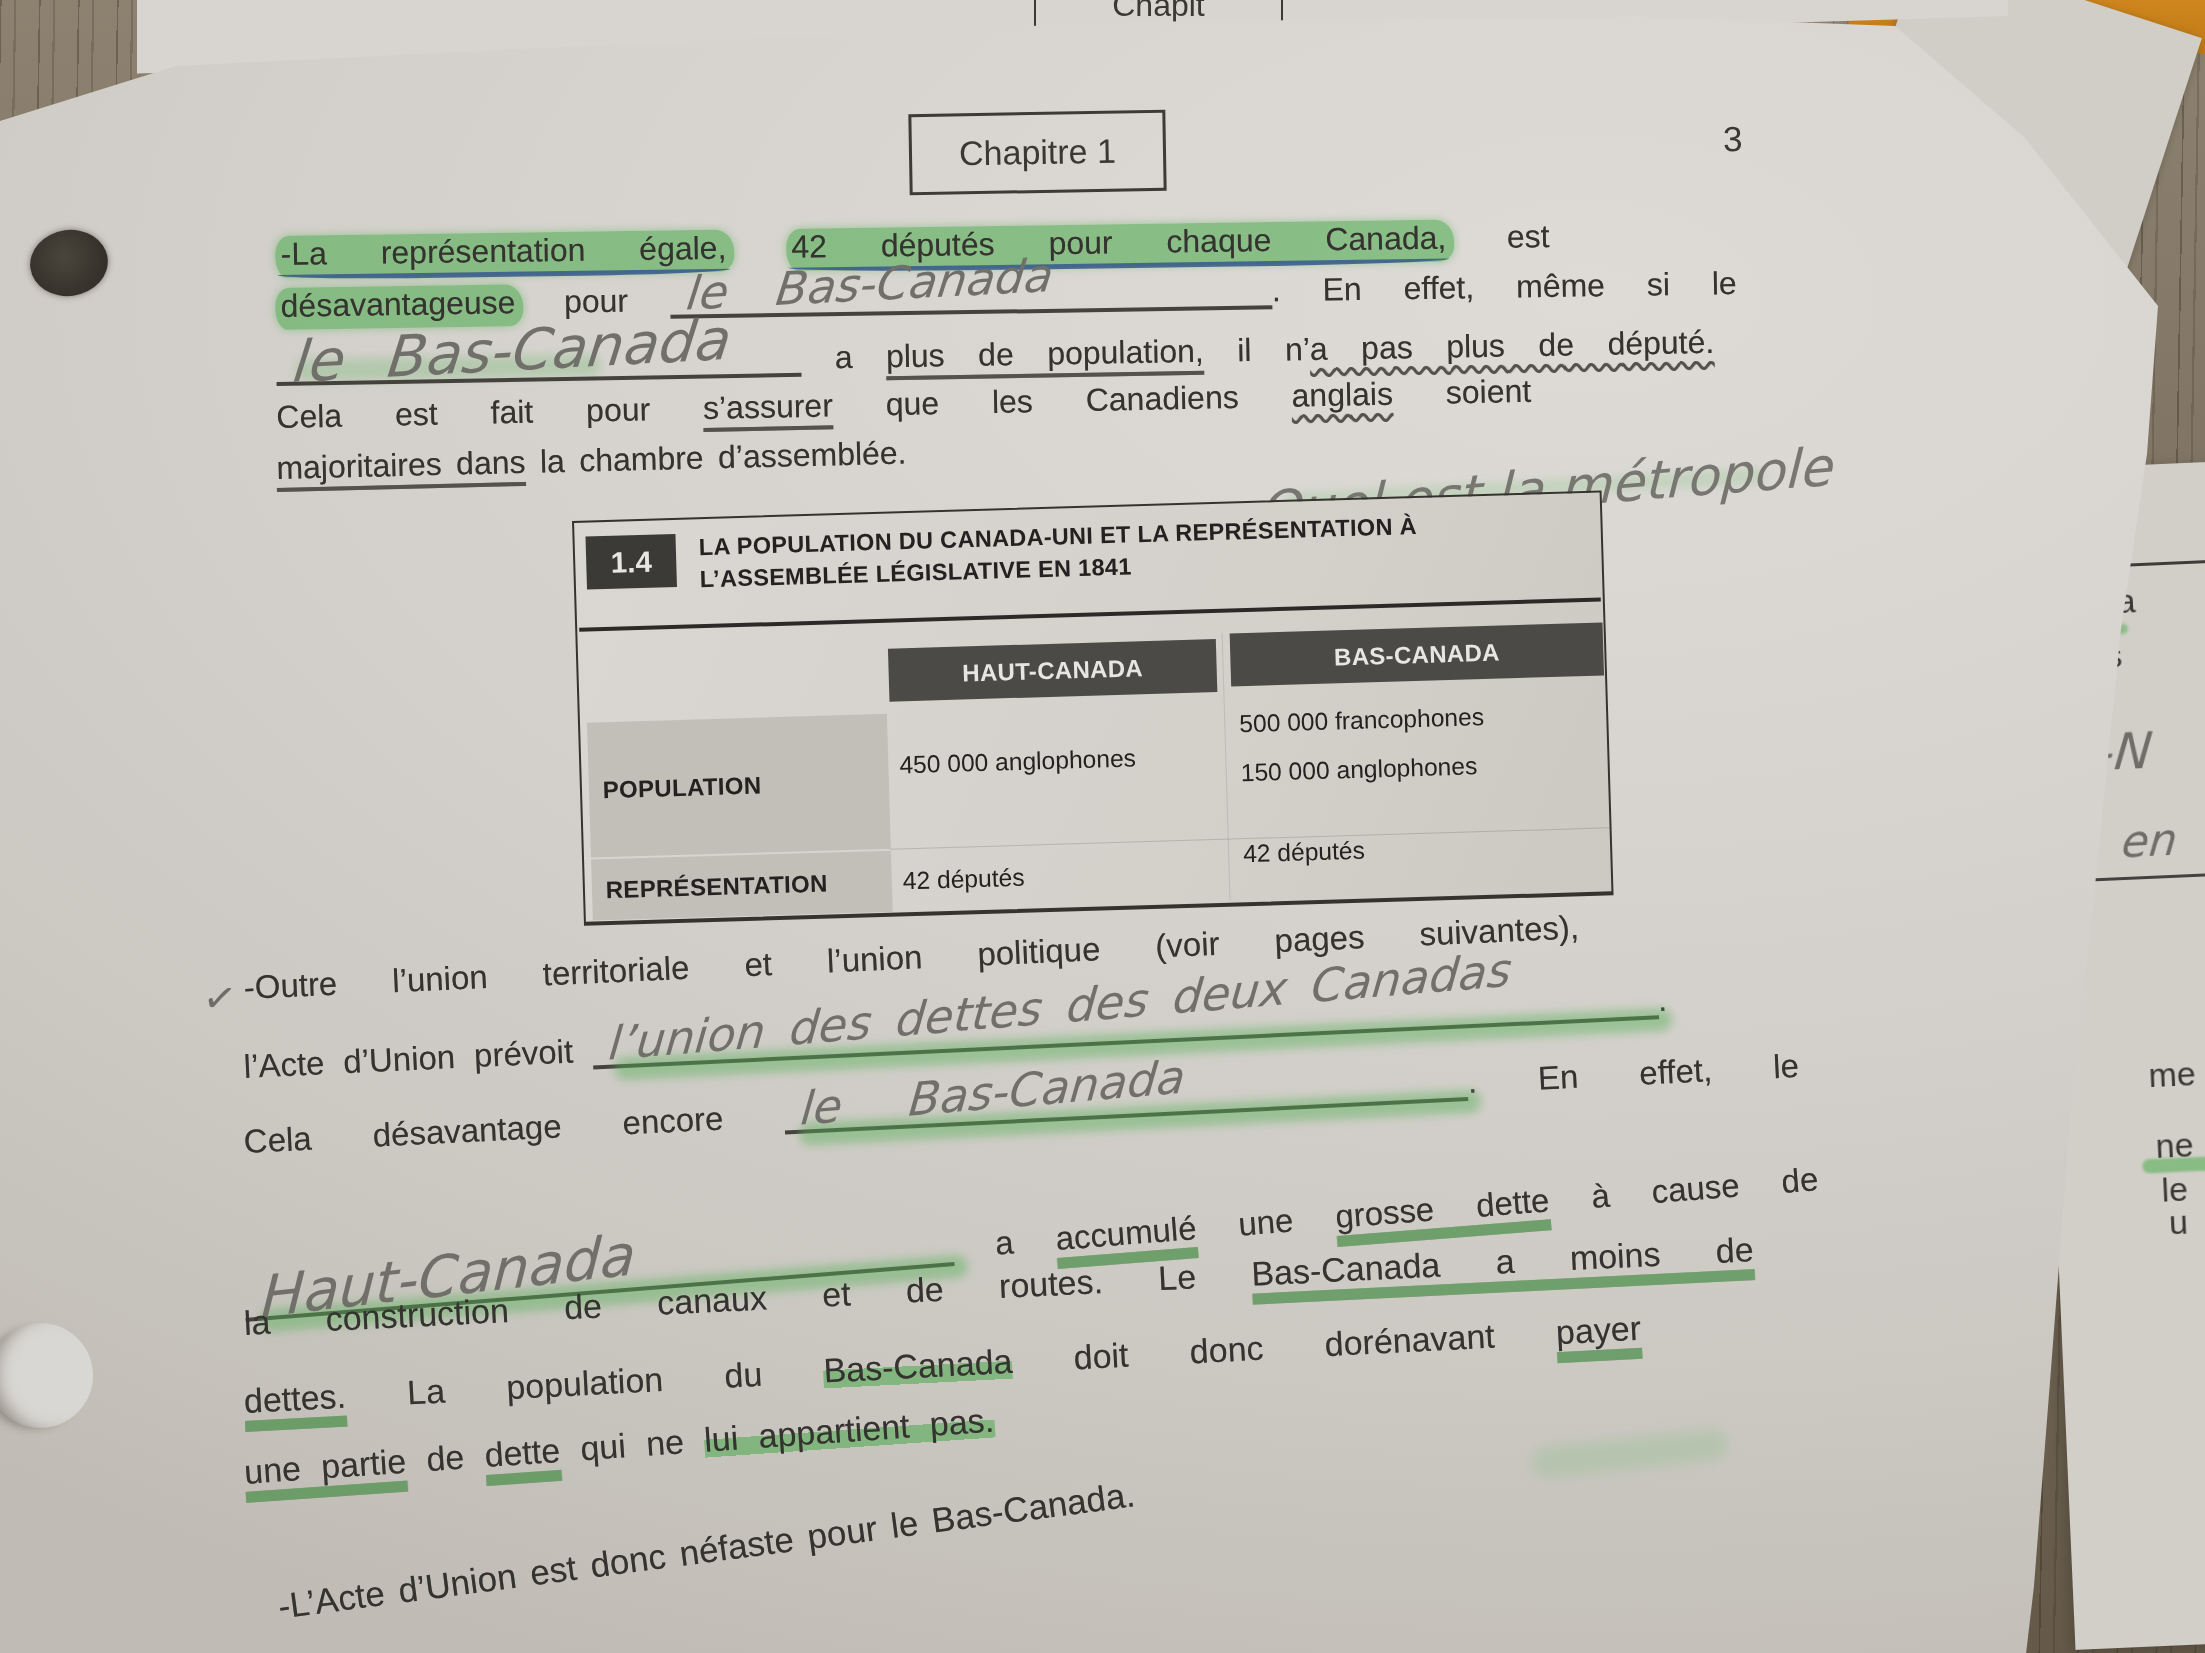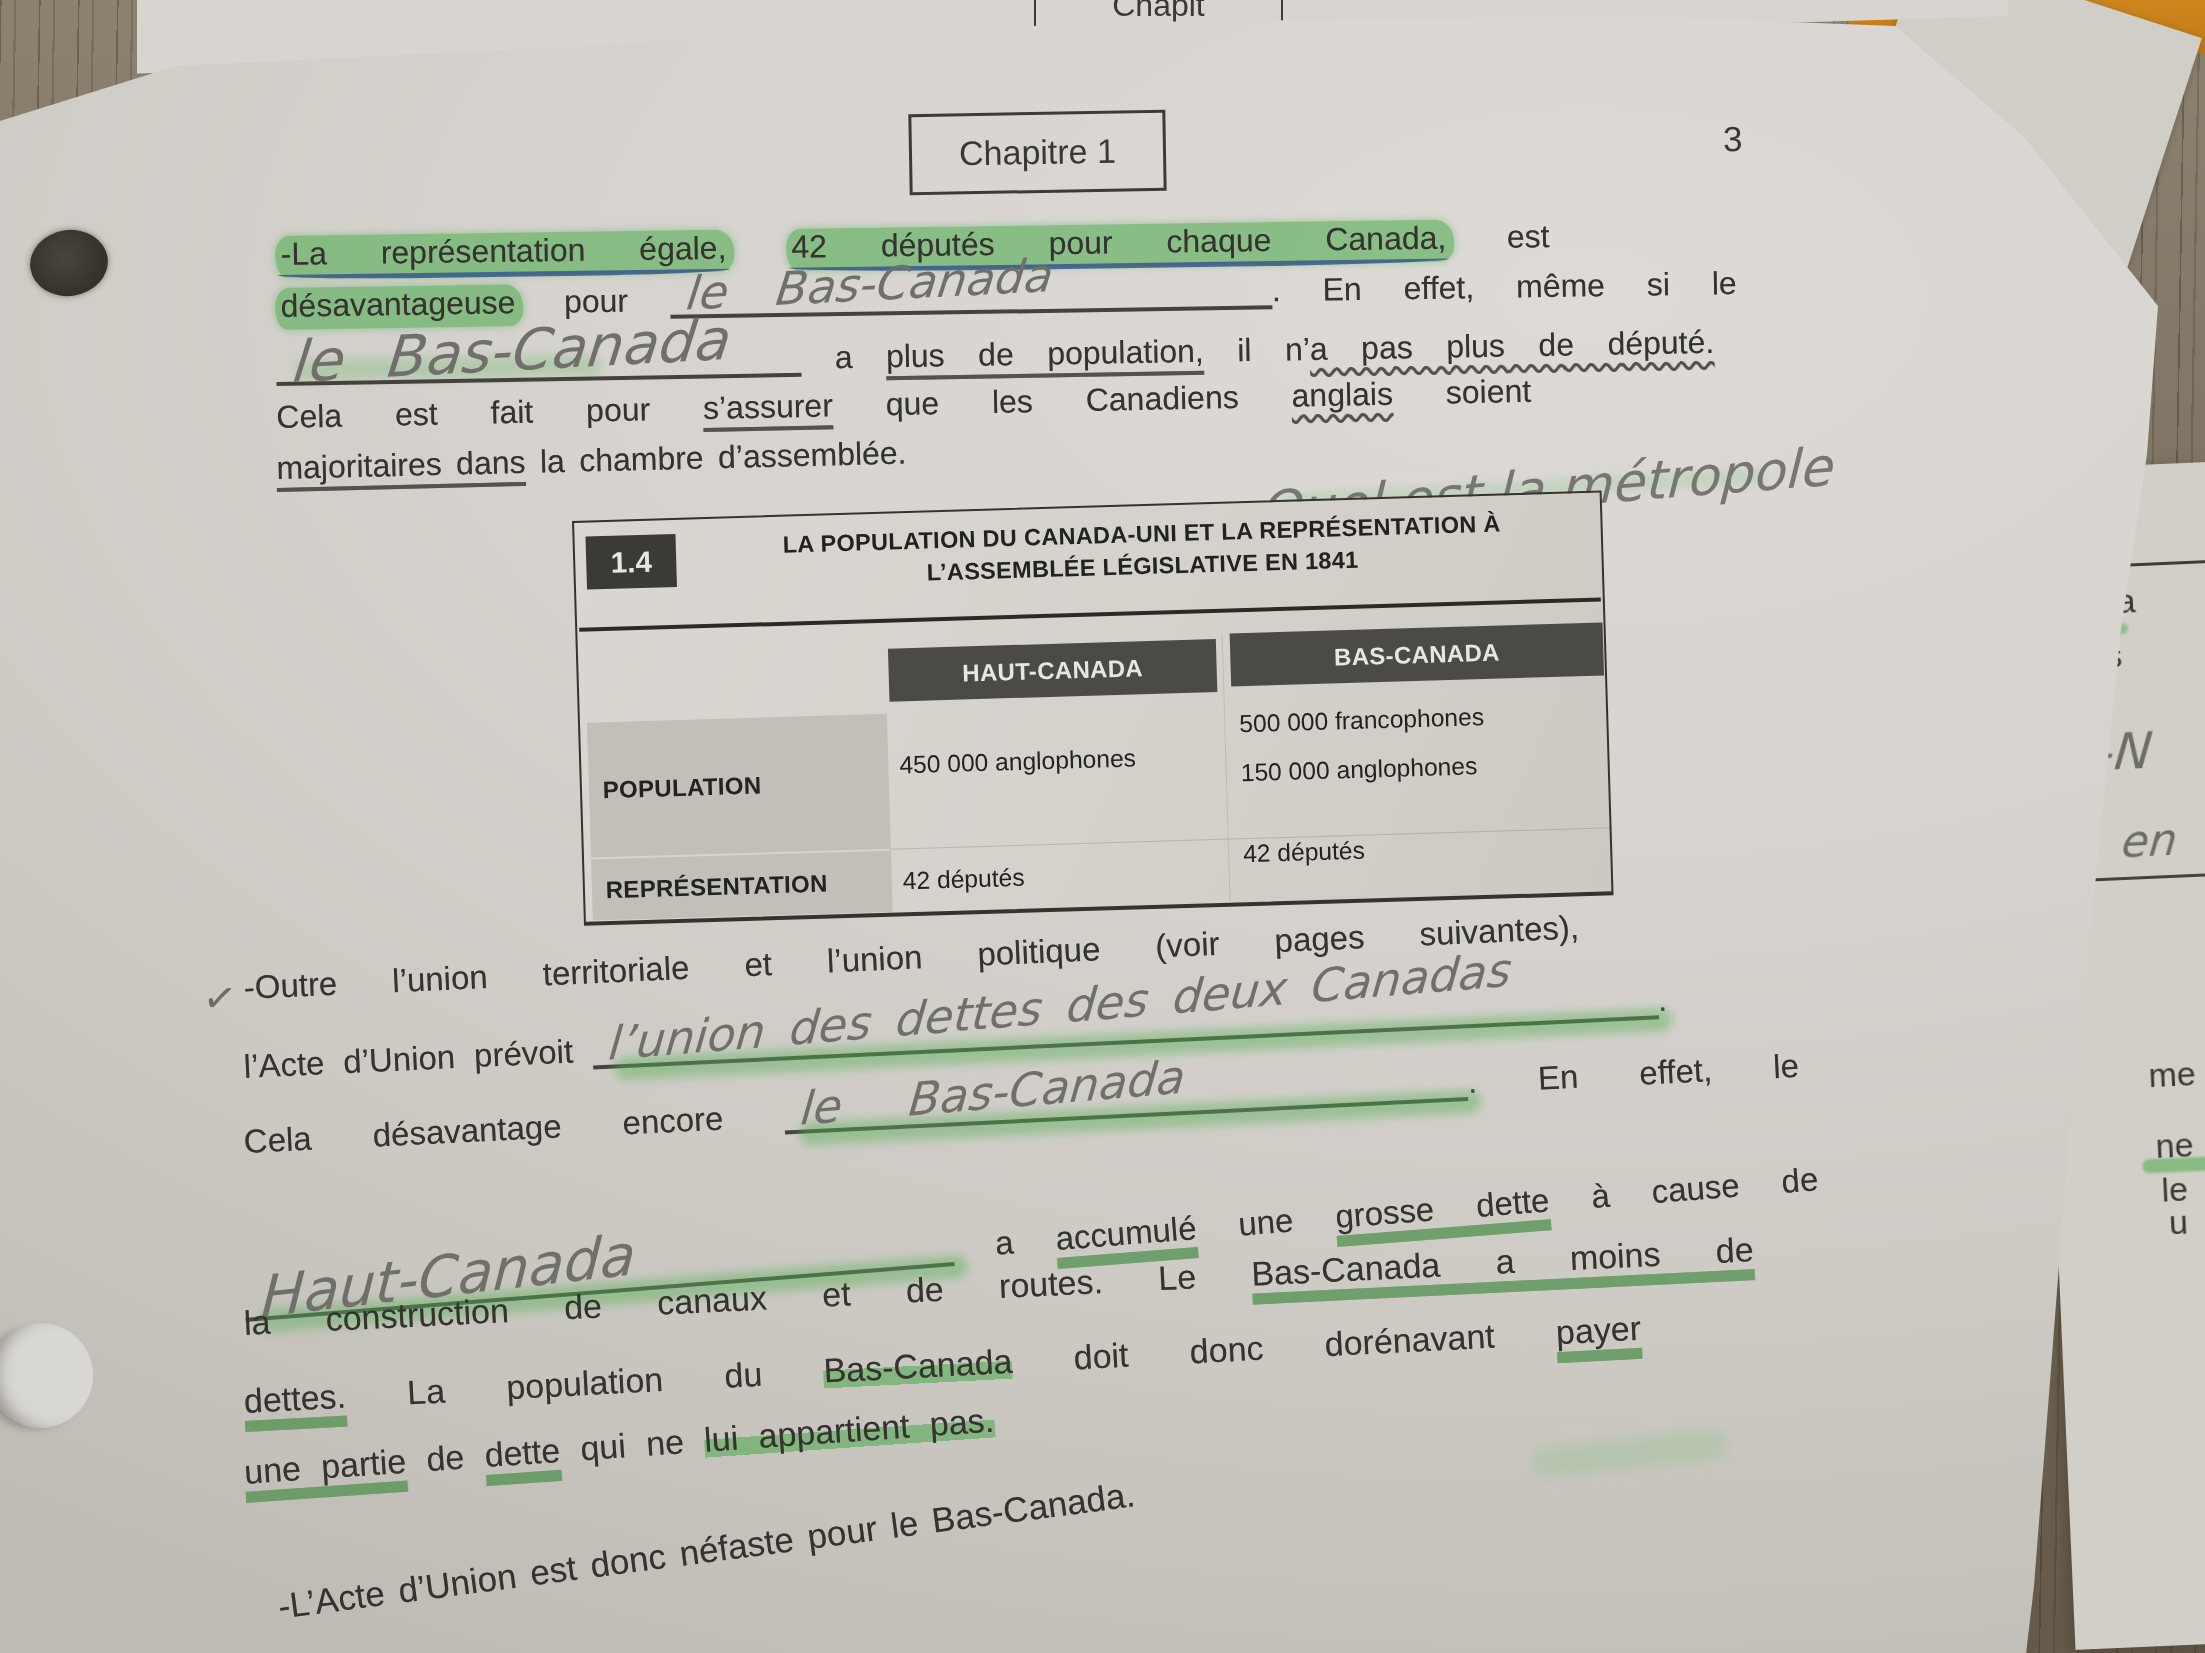--- a/index.html
+++ b/index.html
@@ -56,21 +56,20 @@
   #fr5-green{position:absolute;left:88px;top:694px;width:120px;height:14.2px;background:rgba(86,175,86,.6);filter:blur(1.1px);border-radius:6.6px;}
   #fr6{left:106px;top:706px;}
   #fr7{left:112px;top:739px;}
 
   
   #main-sheet{
     position:absolute;inset:0;
     background:radial-gradient(120% 90% at 72% 18%, #dedbd7 0%, #d6d3ce 40%, #ccc9c3 72%, #c0bcb5 100%);
     clip-path:polygon(176px 66px,645px 43px,1121px 22px,1641px 16.4px,1895px 26px,2024px 137px,2158px 306px,2147px 454px,2121px 629px,2095px 886px,2070px 1121px,2052px 1356px,2034px 1586px,2026px 1654px,0 1654px,0 121px);
     filter:drop-shadow(-7.7px 9.8px 14.2px rgba(35,28,18,.5));
-    text-align:center;
   }
 
   #hole-top{
     position:absolute;left:30px;top:230px;width:78px;height:66px;border-radius:50%;
     background:radial-gradient(circle at 45% 40%, #4a453c 0%, #35312a 70%);
     transform:rotate(-8deg);box-shadow:0 0 6.6px rgba(53,48,40,.55);
   }
   #hole-bottom{
     position:absolute;left:-12px;top:1323px;width:105px;height:105px;border-radius:50%;
     background:#d9d7d3;

